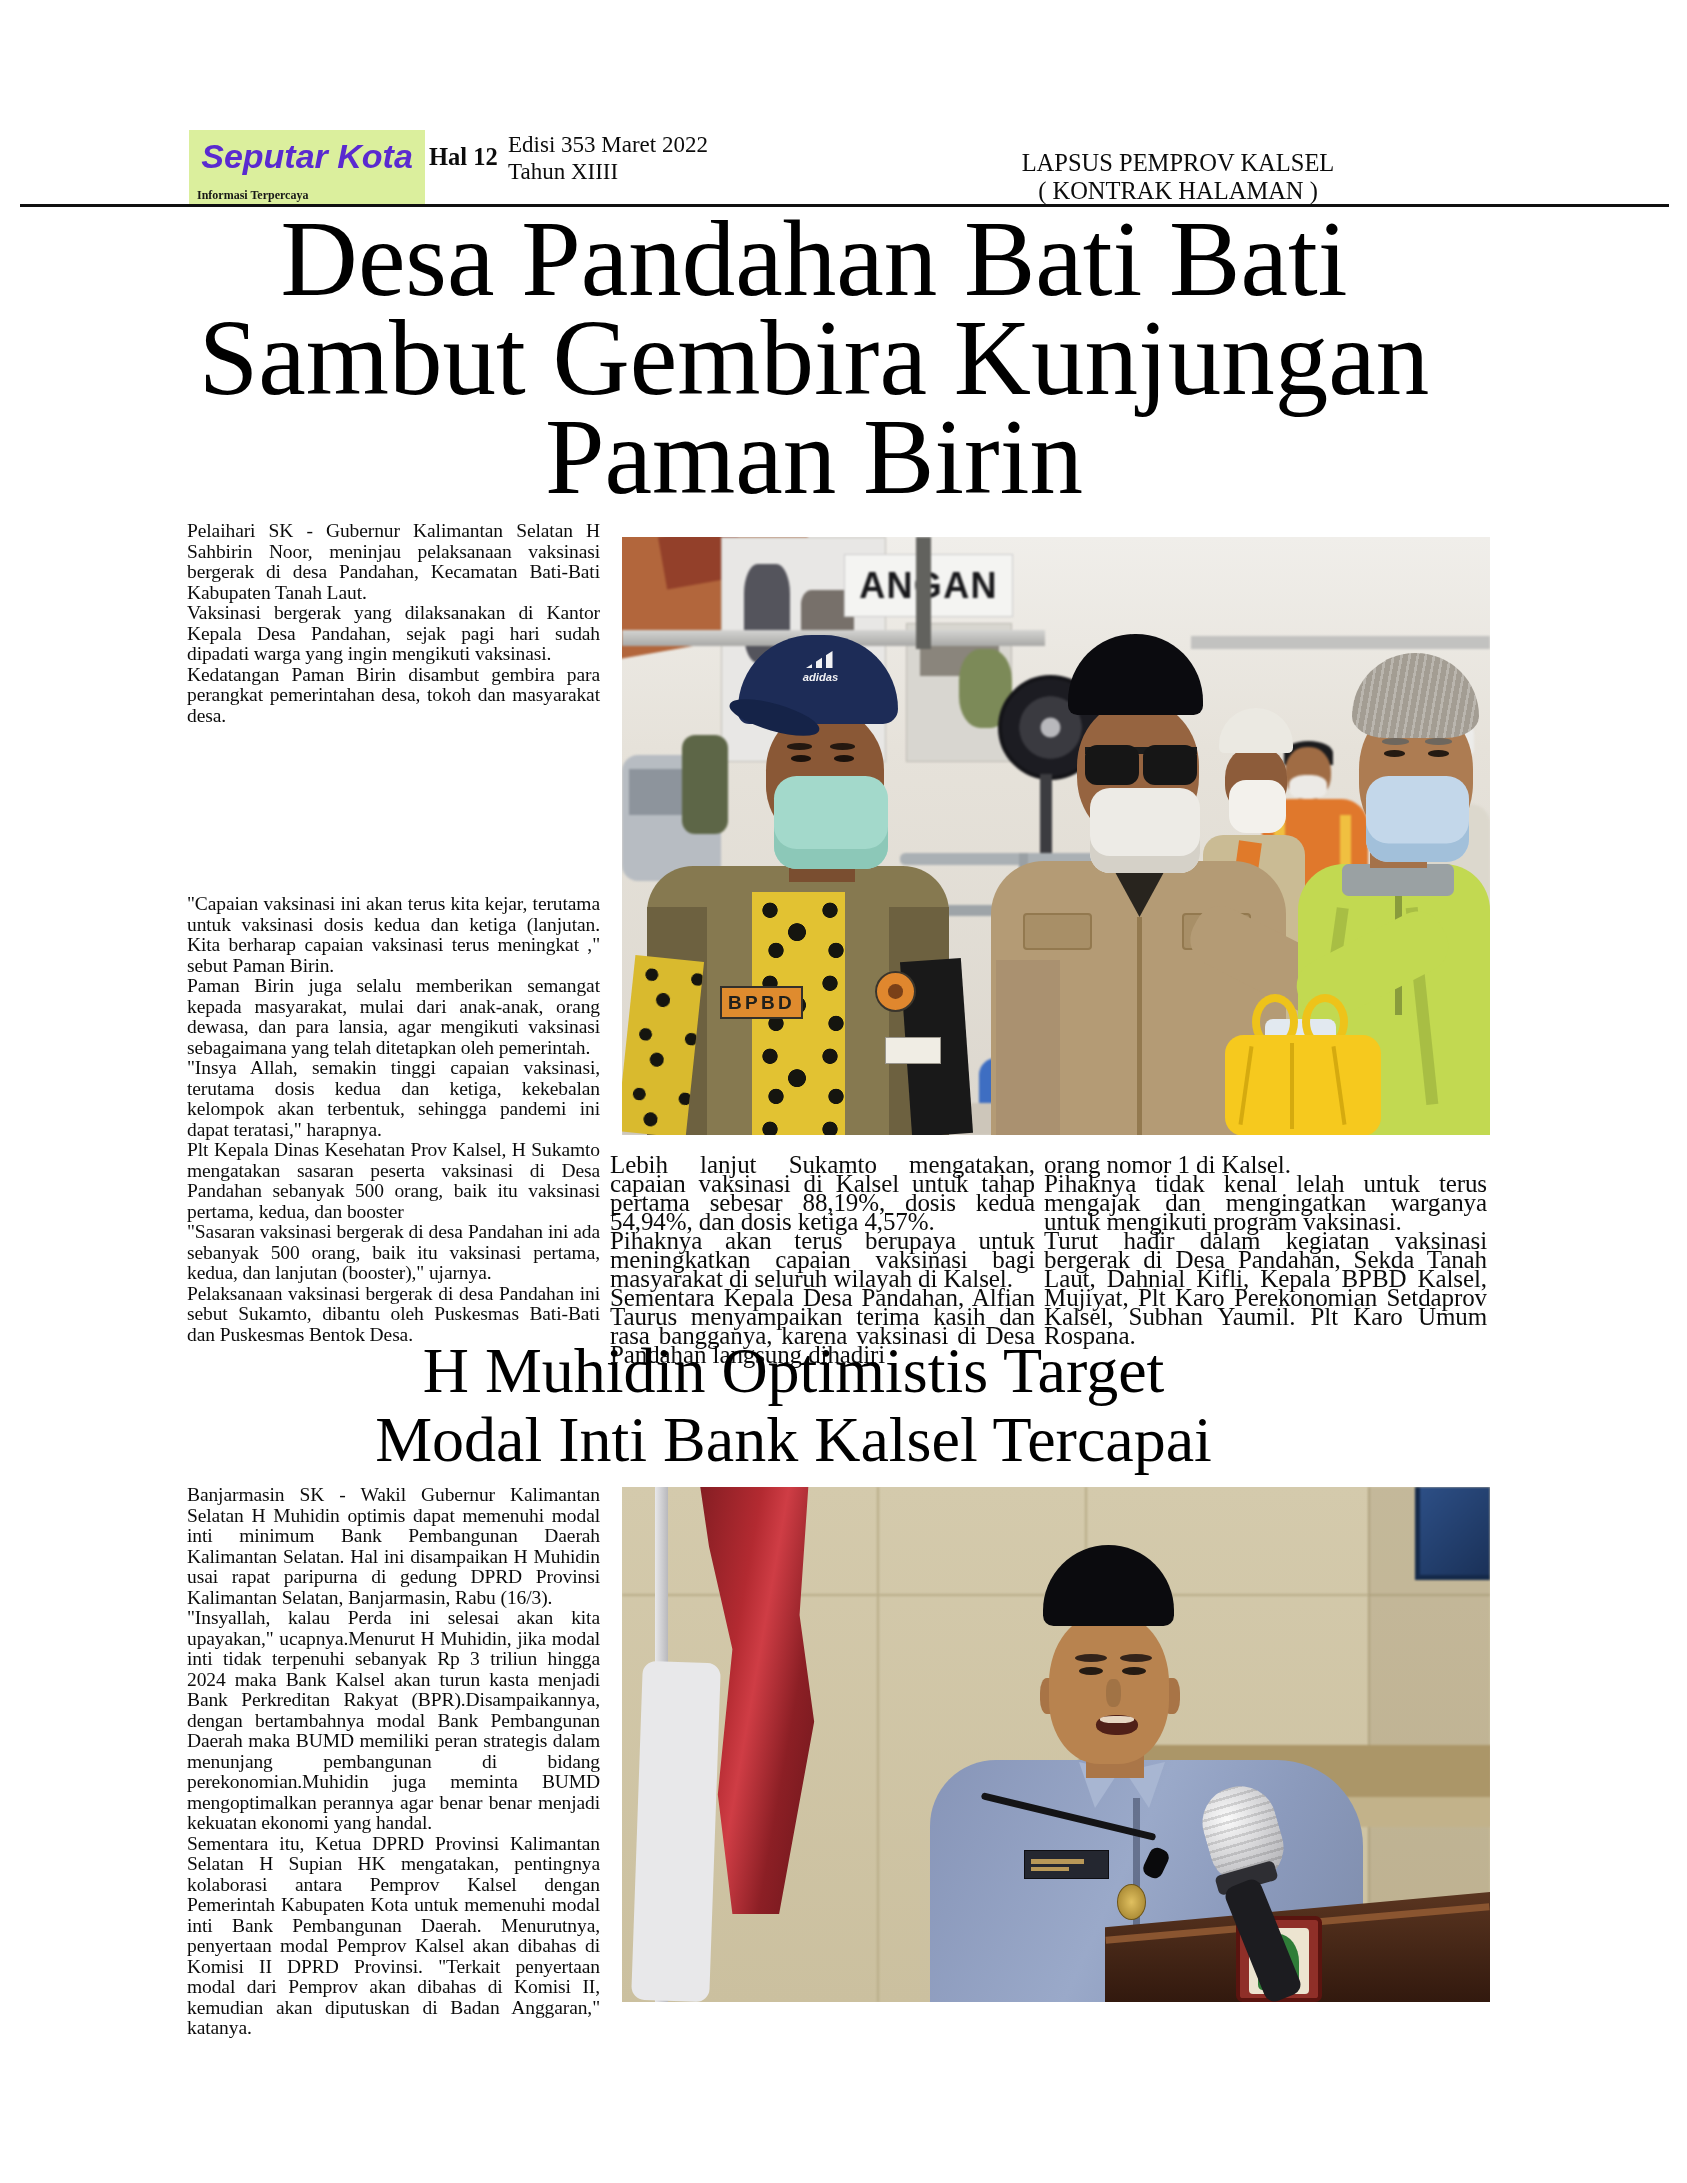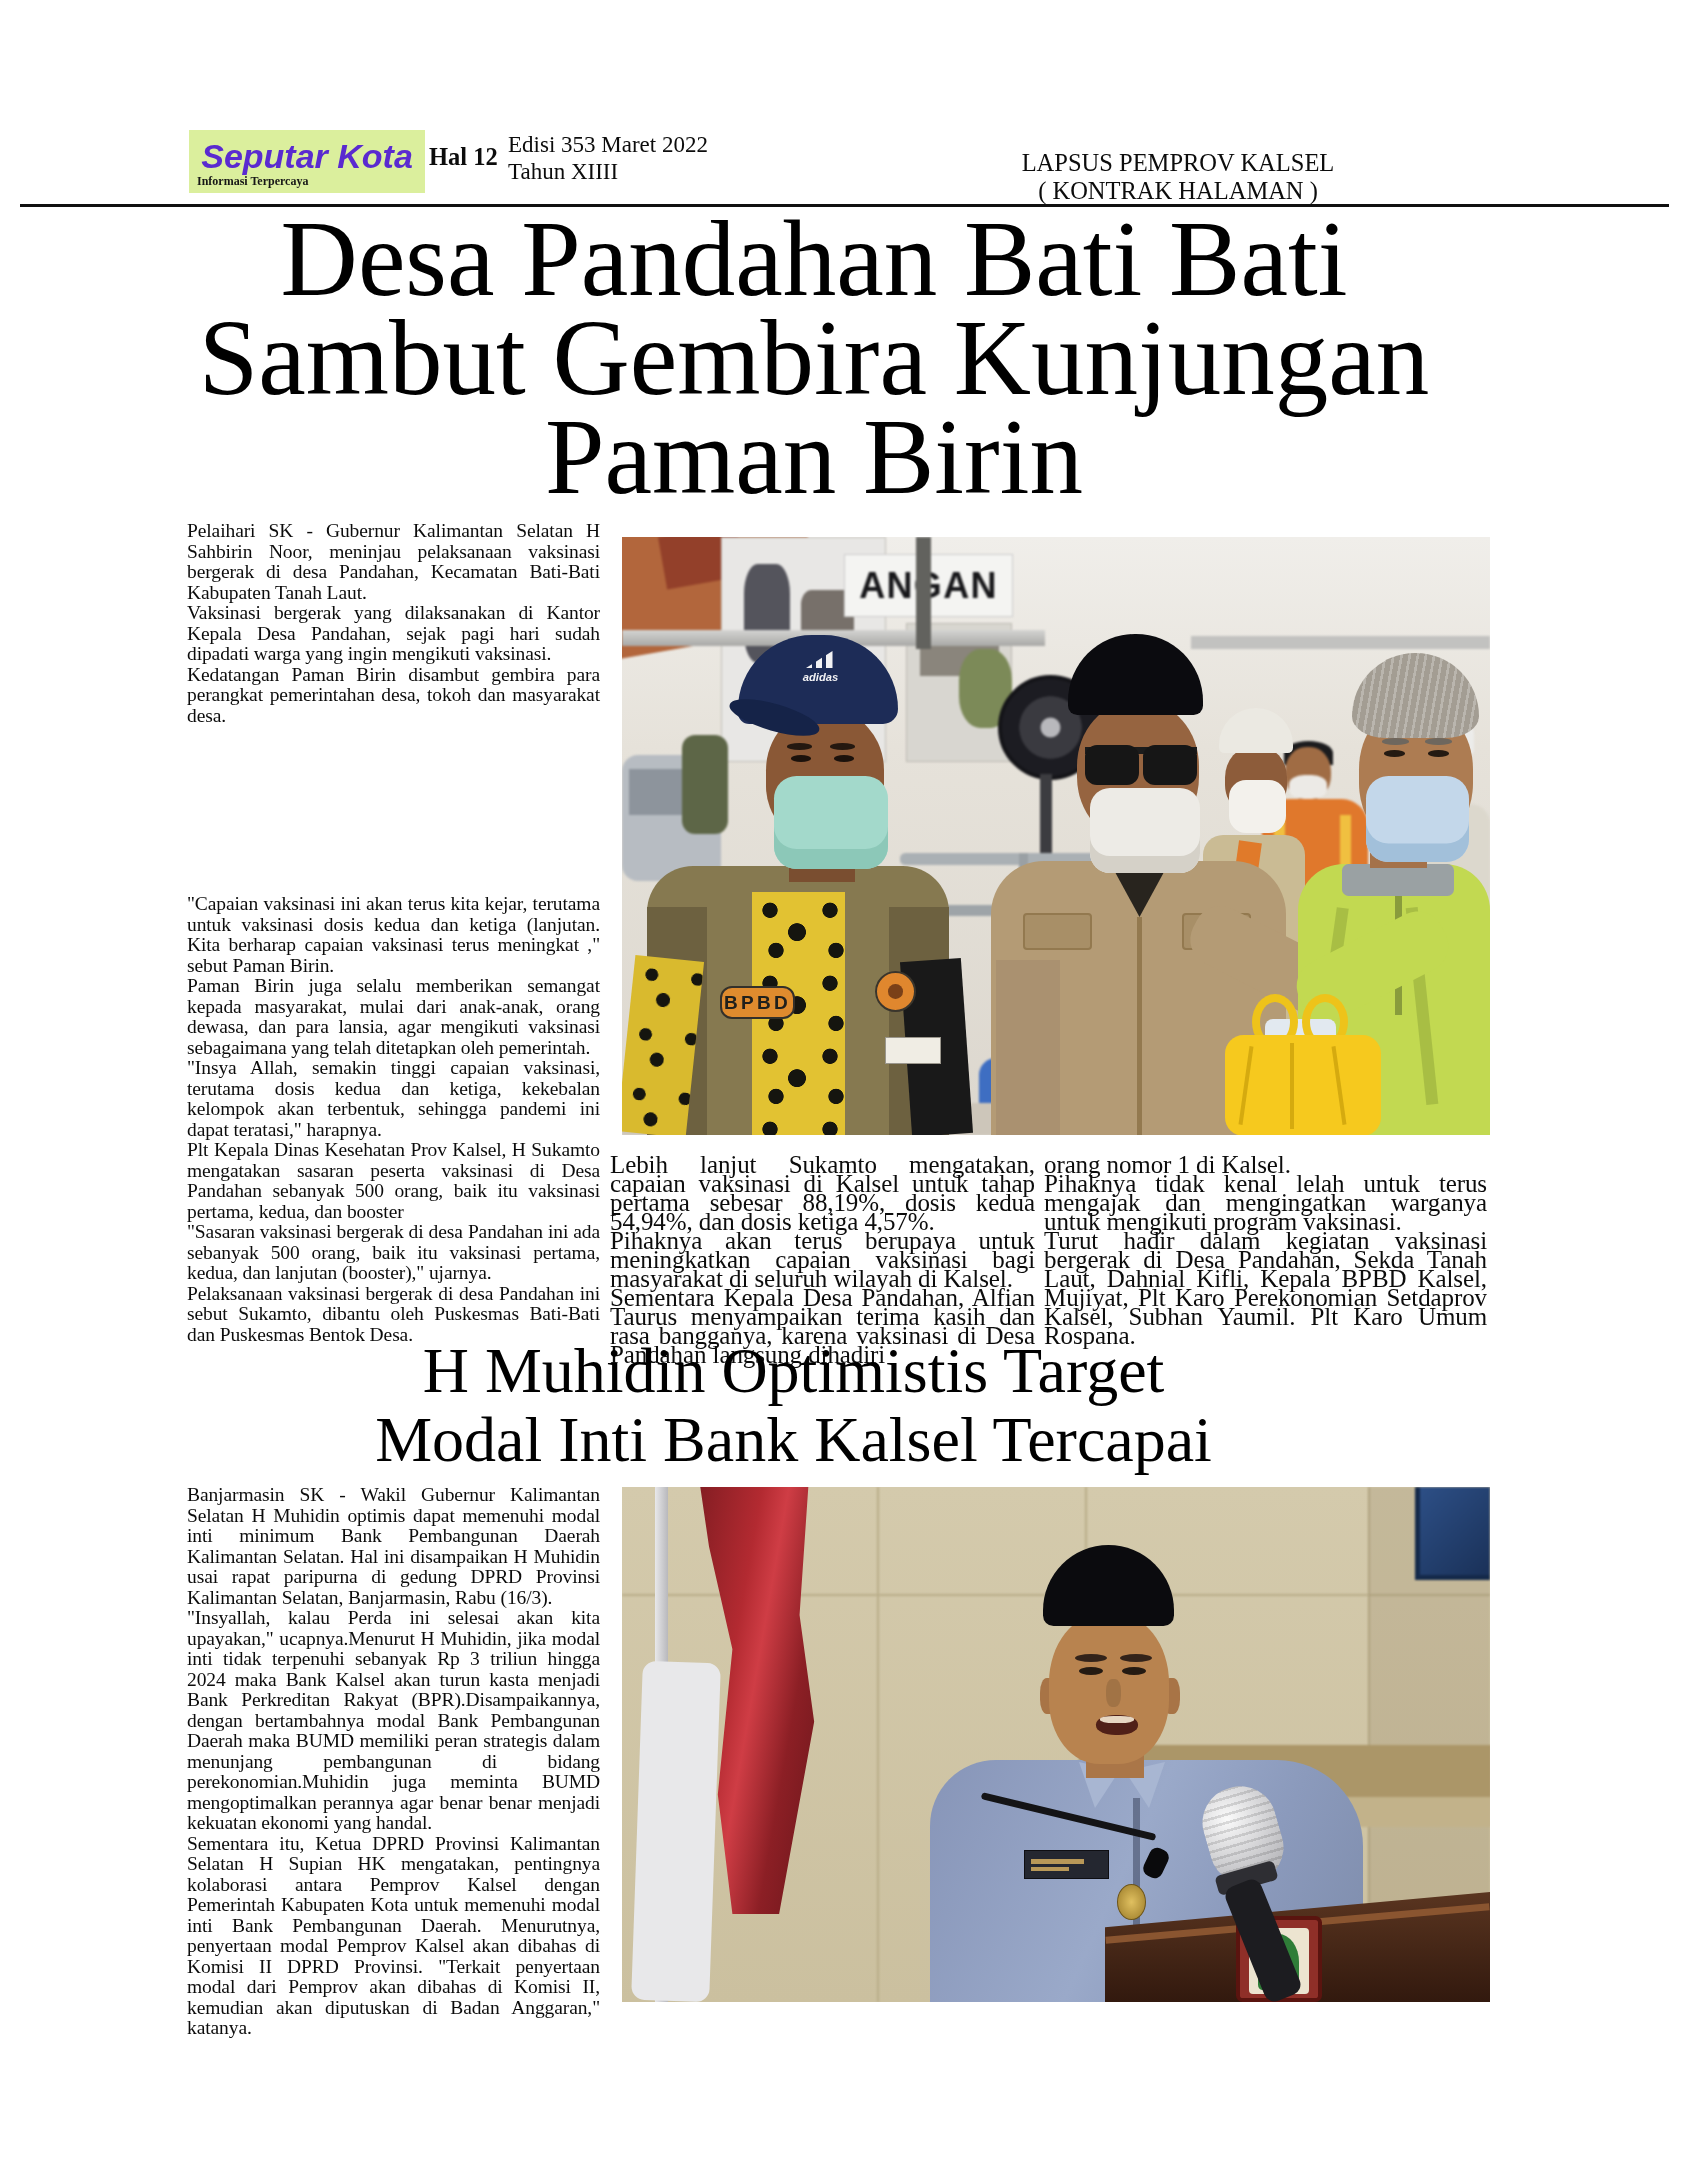--- a/index.html
+++ b/index.html
@@ -2,21 +2,21 @@
 <html style="font-size:10.6px"><head>
 <meta charset="utf-8">
 <style>
   * { margin:0; padding:0; box-sizing:border-box; }
   html,body { background:#ffffff; }
   .page { position:relative; width:1687px; height:2183px; background:#fff;
           font-family:"Liberation Serif", serif; color:#0c0c0c; overflow:hidden; }
   .abs { position:absolute; }
 
   
-  .logo-box { left:189px; top:130px; width:236px; height:63px; background:#dbef9d; }
+  .logo-box { left:189px; top:130px; width:236px; height:77px; background:#dbef9d; }
   .logo-title { left:0; right:0; top:6.6px; text-align:center; font-family:"Liberation Sans", sans-serif;
                 font-weight:bold; font-style:italic; font-size:34px; color:#5a2ad0; letter-spacing:0px; }
   .logo-tagline { left:8px; bottom:4px; font-size:12px; font-weight:bold; color:#171717; }
   .hal-label { left:429px; top:143px; font-size:24.5px; font-weight:bold; }
   .edition { left:508px; top:131px; font-size:23px; line-height:27px; }
   .section-head { left:1006px; top:131px; width:344px; text-align:center; font-size:24.5px; line-height:28.4px;margin-top:18px; }
   .masthead-rule { left:20px; top:204px; width:1649px; height:3.3px; background:#101010; }
 
   
   .headline1 { left:0px; top:210px; width:1628px; text-align:center;
@@ -148,21 +148,21 @@
       <div class="abs" style="left:208px; top:206px; width:25px; height:6.6px; background:#241810; border-radius:50%;"></div>
       <div class="abs" style="left:169px; top:218px; width:20px; height:6.6px; background:#1c120c; border-radius:50%;"></div>
       <div class="abs" style="left:212px; top:218px; width:20px; height:6.6px; background:#1c120c; border-radius:50%;"></div>
       <div class="abs" style="left:152px; top:239px; width:114px; height:93px; background:#a3d9cb; border-radius:22.5px; box-shadow:inset 0 -20px 0 #8cc8b8;"></div>
       <div class="abs" style="left:116px; top:98px; width:160px; height:89px; background:#1d2c57; border-radius:79px 79px 16px 12px;"></div>
       <div class="abs" style="left:106px; top:167px; width:93px; height:26.5px; background:#152348; border-radius:50%; transform:rotate(16deg);"></div>
       <div class="abs" style="left:184px; top:114px; width:26.5px; height:17px; background:linear-gradient(90deg,#f2f2f4 0 6px,transparent 6px 10px,#f2f2f4 10px 16px,transparent 16px 20px,#f2f2f4 20px 26.5px); clip-path:polygon(0 100%,100% 0,100% 100%);"></div>
       <div class="abs" style="left:162px; top:134px; width:73px;">
         <div class="adidas-text">adidas</div>
       </div>
-      <div class="abs" style="left:98px; top:449px; width:75px; height:33px; background:#df8b2e; border:2px solid #33302a; border-radius:12px;">
+      <div class="abs" style="left:98px; top:449px; width:83px; height:33px; background:#df8b2e; border:2px solid #33302a; border-radius:0;">
         <div class="bpbd-text">BPBD</div>
       </div>
       <div class="abs" style="left:253px; top:434px; width:41px; height:41px; border-radius:50%; background:#e0872e; border:2px solid #3a352c;"></div>
       <div class="abs" style="left:266px; top:447px; width:14.6px; height:14.6px; border-radius:50%; background:#7a4018;"></div>
       <div class="abs" style="left:263px; top:500px; width:56px; height:26.5px; background:#f0ede4; border:1.3px solid #9a968c;"></div>
     </div>
 
     <div class="pgroup">
       <div class="abs" style="left:369px; top:324px; width:295px; height:274px; background:#b49b75; border-radius:53px 53px 0 0;"></div>
       <div class="abs" style="left:487px; top:324px; width:61px; height:56px; background:#28241e; clip-path:polygon(0 0,100% 0,50% 100%);"></div>

